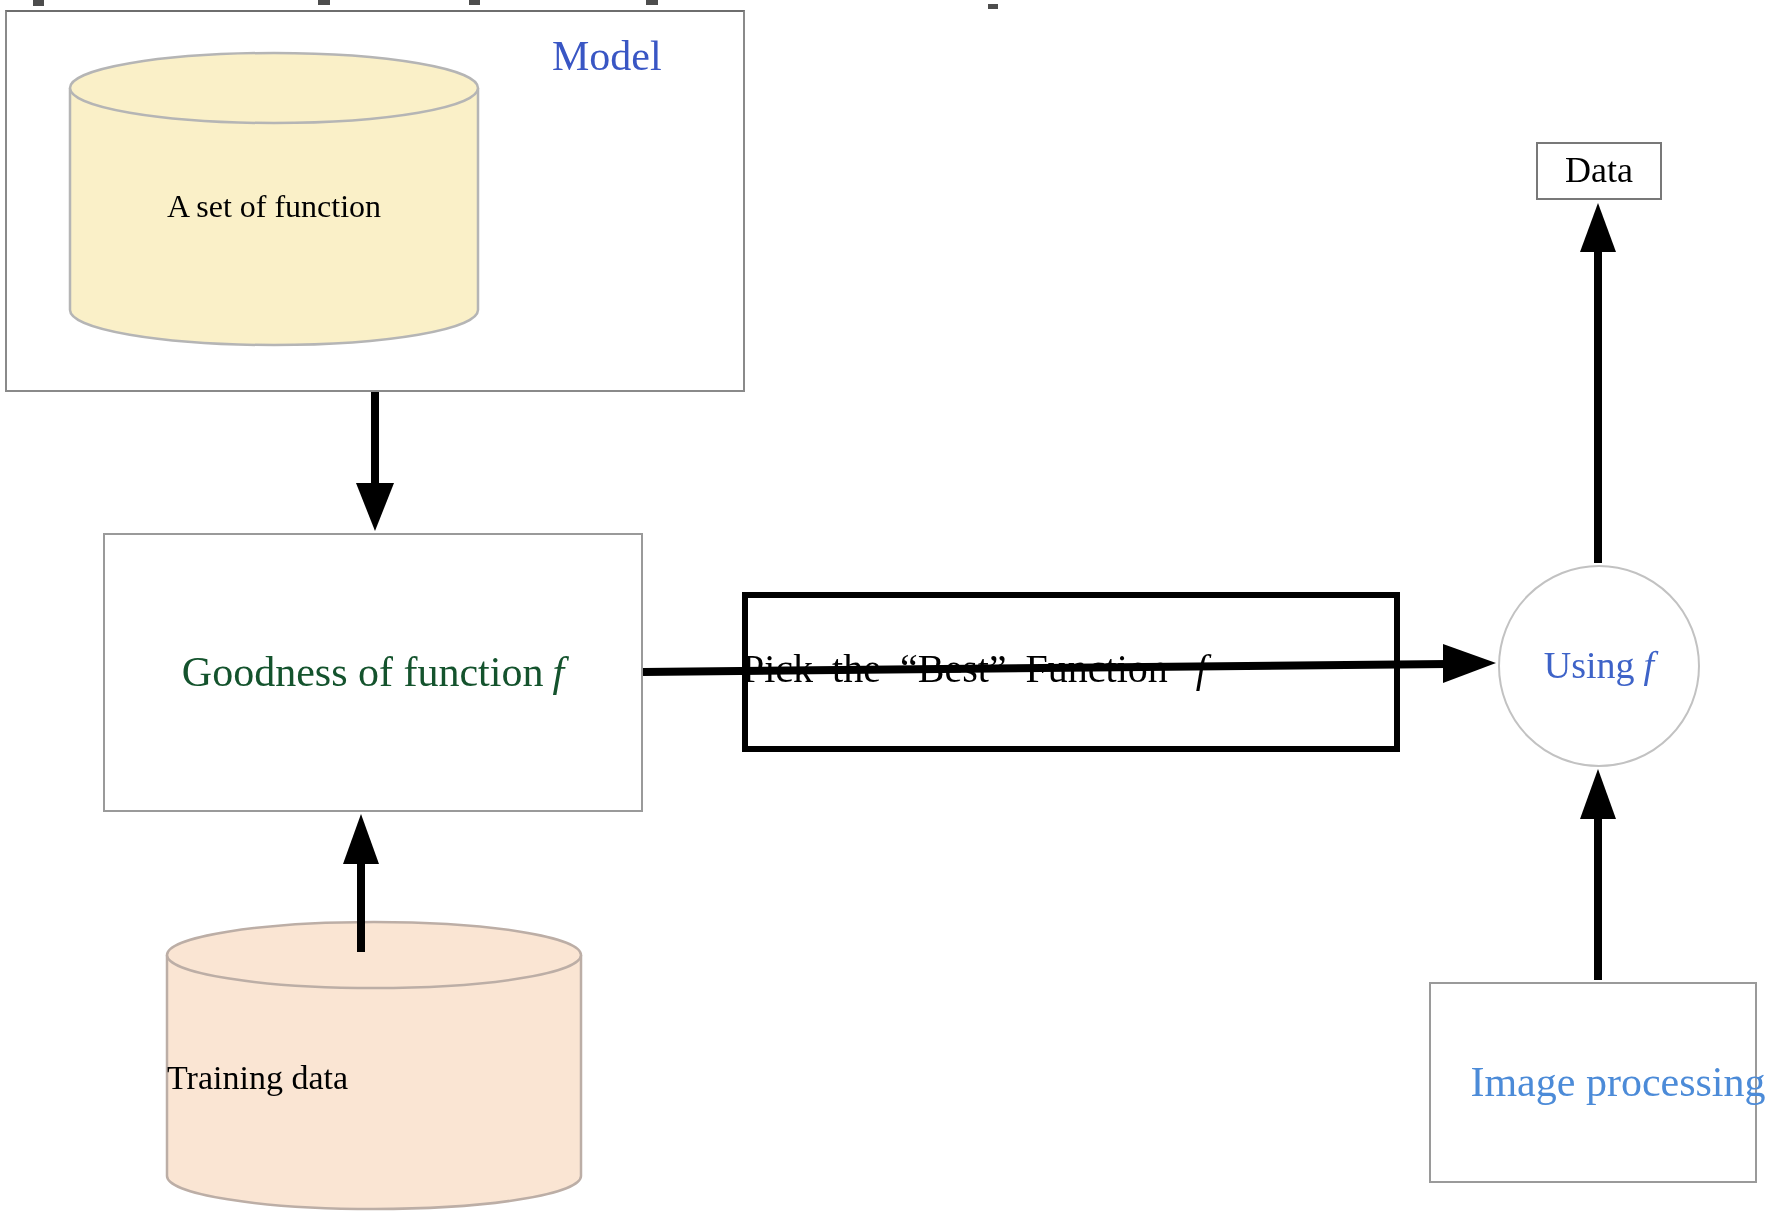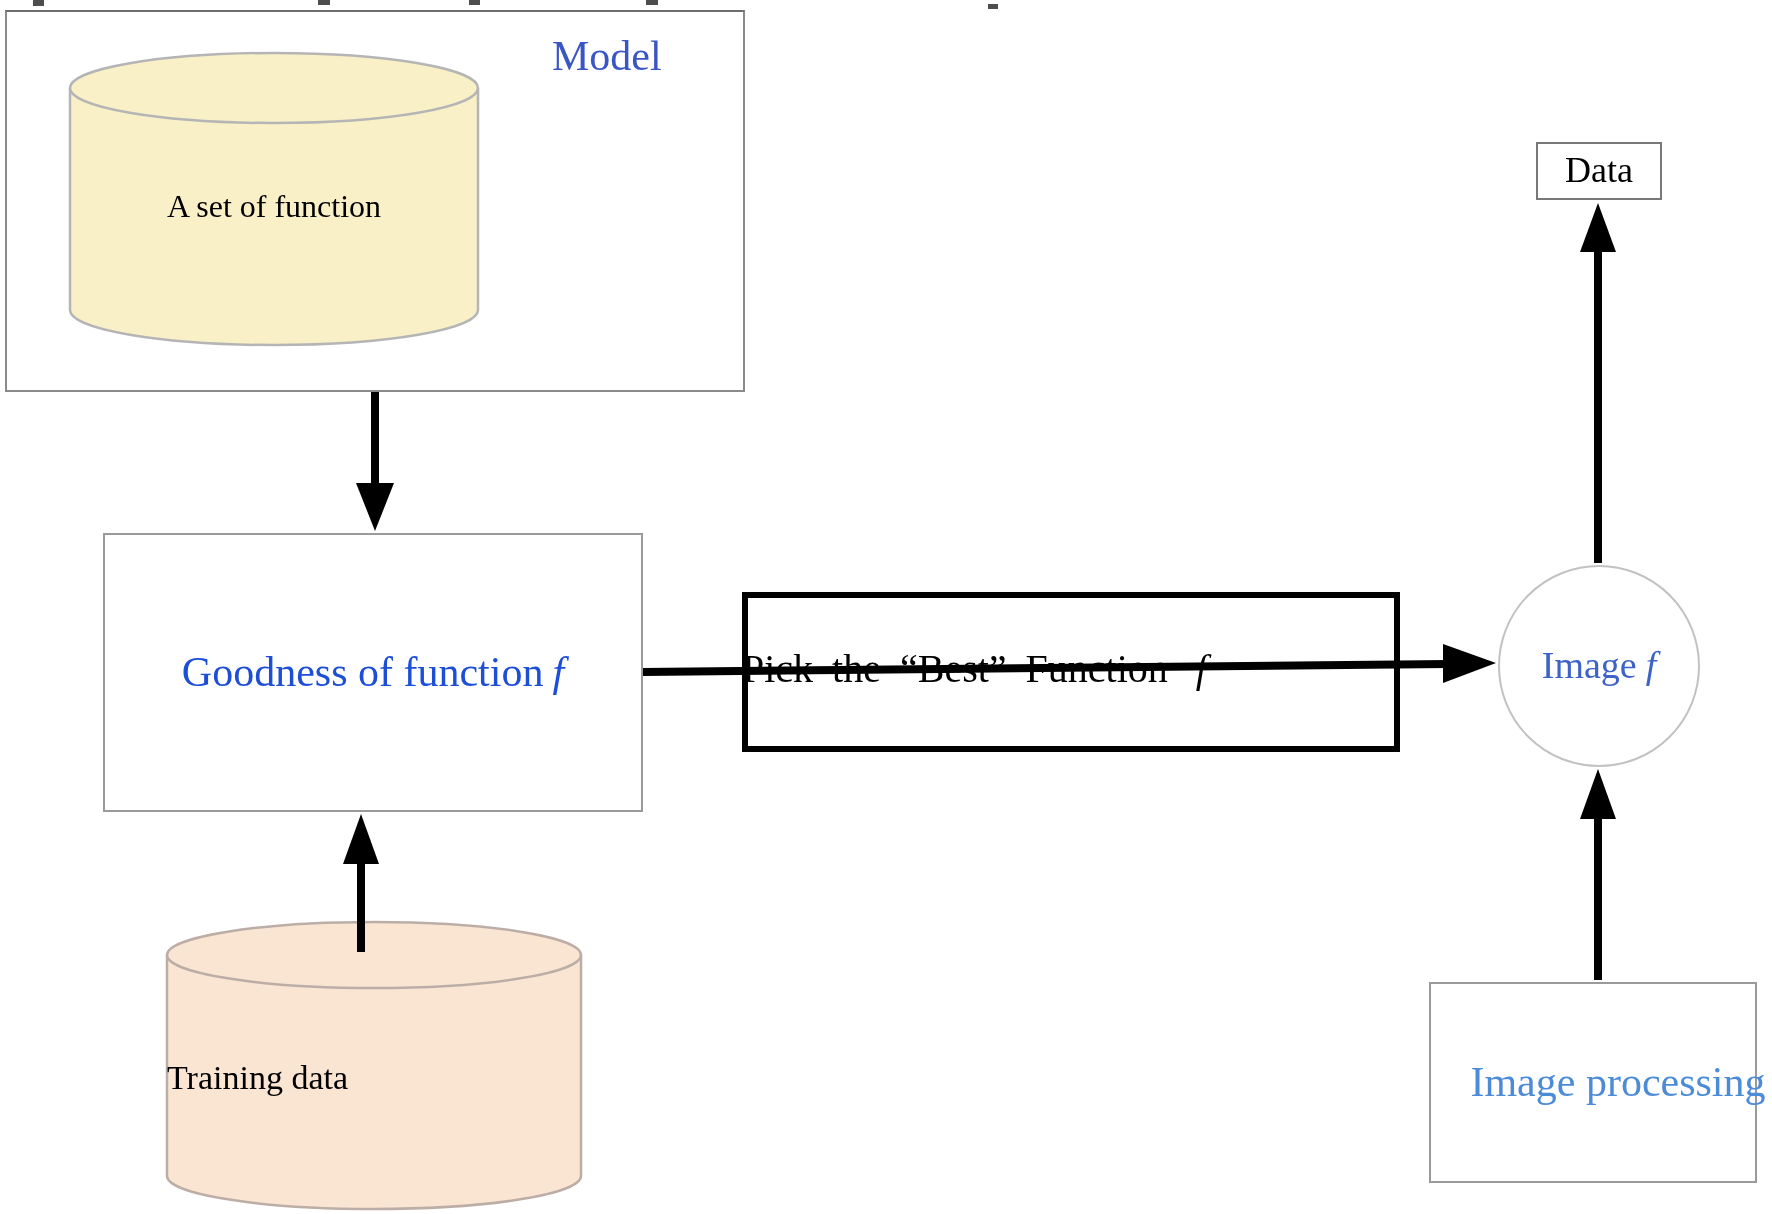--- a/index.html
+++ b/index.html
@@ -9,21 +9,21 @@
   }
   .box{position:absolute;box-sizing:border-box;background:#ffffff;}
   .label{position:absolute;white-space:nowrap;line-height:1.05;}
   .center-flex{display:flex;align-items:center;justify-content:center;font-family:Liberation Serif, serif;}
   .f{font-style:italic;margin-left:9px;}
   
   #model-box{left:5px;top:10px;width:740px;height:382px;border:2px solid #8a8a8a;border-top-color:#6e6e6e;background:transparent;}
   #model-label{left:552px;top:34px;font-size:42px;color:#3956C4;}
   #set-label{left:70px;top:190px;width:408px;text-align:center;font-size:32px;color:#000;}
   #goodness-box{left:103px;top:533px;width:540px;height:279px;border:2px solid #9a9a9a;background:transparent;}
-  #goodness-label{left:103px;top:533px;width:540px;height:279px;font-size:42px;color:#1d4ed8;}
+  #goodness-label{left:103px;top:533px;width:540px;height:279px;font-size:42px;color:#14532d;}
   #training-label{left:167px;top:1060px;width:414px;font-size:34px;color:#000;}
   #pick-best-box{left:742px;top:592px;width:658px;height:160px;border:6px solid #000;background:transparent;}
   #pick-best-label{left:742px;top:608px;width:550px;text-align:left;font-size:40px;color:#000;word-spacing:9px;margin-top:40px;}
   #using-circle{left:1498px;top:565px;width:202px;height:202px;border:2px solid #c2c2c2;border-radius:50%;background:transparent;}
   #using-label{left:1498px;top:565px;width:202px;height:202px;font-size:38px;color:#3E63C8;}
   #data-box{left:1536px;top:142px;width:126px;height:58px;border:2px solid #787878;}
   #data-label{left:1536px;top:142px;width:126px;height:58px;font-size:36px;color:#000;}
   #image-box{left:1429px;top:982px;width:328px;height:201px;border:2px solid #9a9a9a;}
   #image-label{left:1429px;top:982px;width:328px;height:201px;font-size:42px;color:#4C8BD8;margin-left:25px;}
   .topmark{position:absolute;background:#4d4d4d;}
@@ -91,21 +91,21 @@
   </div>
 
   <div id="training-label" class="label">Training data</div>
 
   <div id="pick-best-label" class="label">
     <span>Pick the “Best” Function</span>
     <span class="f">f</span>
   </div>
 
   <div id="using-label" class="label center-flex">
-    <span>Image</span>
+    <span>Using</span>
     <span class="f">f</span>
   </div>
 
   <div id="data-label" class="label center-flex">Data</div>
 
   <div id="image-label" class="label center-flex">Image processing</div>
 
   <div class="topmark" style="left:33px;top:0;width:11px;height:6px;"></div>
   <div class="topmark" style="left:318px;top:0;width:12px;height:5px;"></div>
   <div class="topmark" style="left:469px;top:0;width:11px;height:5px;"></div>

